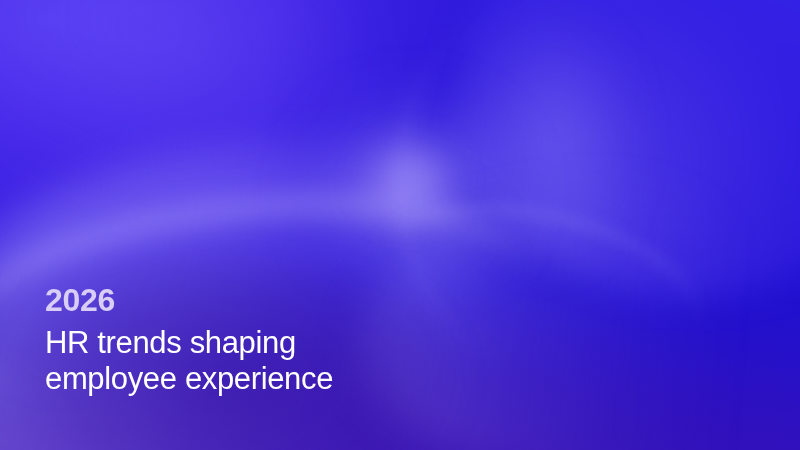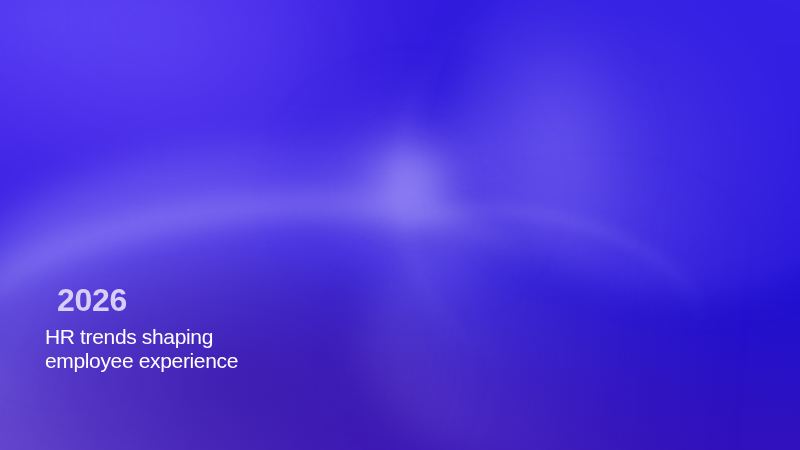--- a/index.html
+++ b/index.html
@@ -209,24 +209,24 @@
     top: 284px;
     width: 520px;
     z-index: 6;
   }
   .eyebrow {
     font-size: 32px;
     font-weight: 700;
     letter-spacing: -0.3px;
     line-height: 1.02;
     color: #d9cef7;
-    margin: 0 0 8px 12px;
+    margin: 0 0 8px 0;
   }
   .headline {
-    font-size: 21px;
+    font-size: 31px;
     font-weight: 300;
     line-height: 1.17;
     letter-spacing: -0.35px;
     color: #ffffff;
     margin: 0;
     white-space: pre-line;
   }
 </style>
 </head>
 <body>

